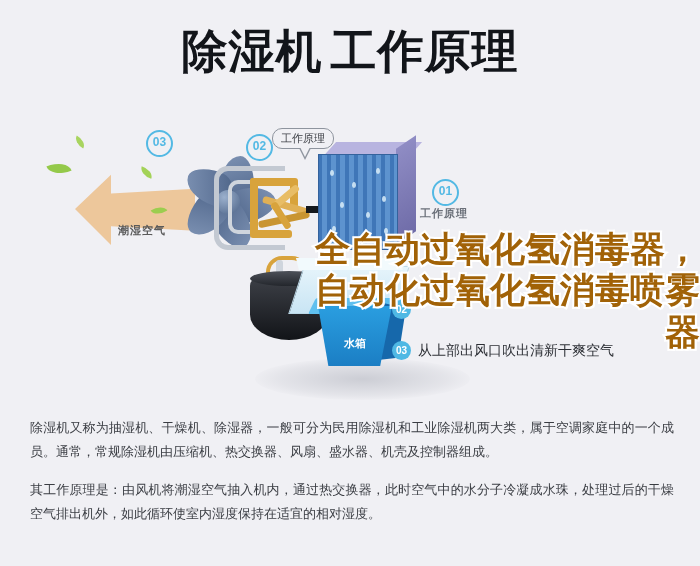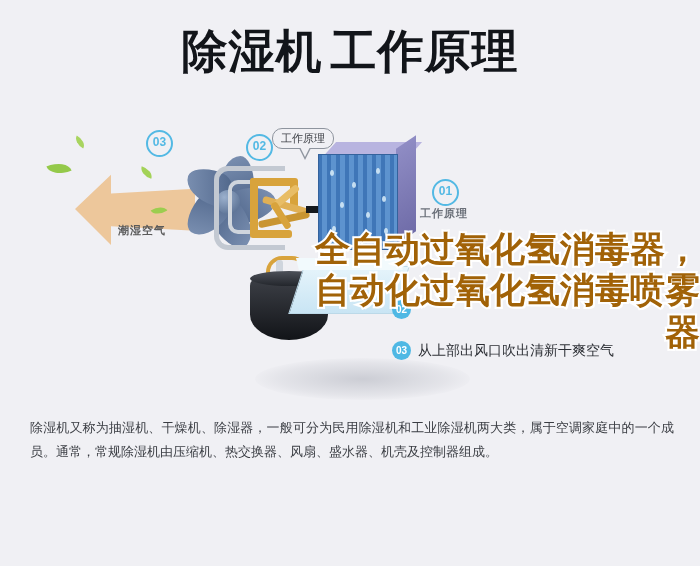--- a/index.html
+++ b/index.html
@@ -280,35 +280,42 @@
     <div class="wet-label">工作原理</div>
 
     <div class="comp-coil"></div>
     <div class="comp-pipe"></div>
     <div class="comp">
         <div class="cap"></div>
       </div>
     <div class="tray">
         <div class="lid"></div>
       </div>
+    <div class="tank">
+      <div class="rim"></div>
+      <div class="sidep"></div>
+      <div class="front"></div>
+      <div class="tank-label">水箱</div>
+    </div>
   </div>
 
   <div class="legend">
     <div class="row">
       <div class="num">02</div>
     </div>
     <div class="row">
       <div class="num">03</div>
       <div class="txt">从上部出风口吹出清新干爽空气</div>
     </div>
   </div>
 
   <div class="overlay">
     <span>全自动过氧化氢消毒器，</span>
     <span>自动化过氧化氢消毒喷雾</span>
     <span>器</span>
   </div>
 
   <div class="body-copy">
     <p>除湿机又称为抽湿机、干燥机、除湿器，一般可分为民用除湿机和工业除湿机两大类，属于空调家庭中的一个成员。通常，常规除湿机由压缩机、热交换器、风扇、盛水器、机壳及控制器组成。</p>
+    <p>其工作原理是：由风机将潮湿空气抽入机内，通过热交换器，此时空气中的水分子冷凝成水珠，处理过后的干燥空气排出机外，如此循环使室内湿度保持在适宜的相对湿度。</p>
   </div>
 
 </div>
 
 </body></html>

